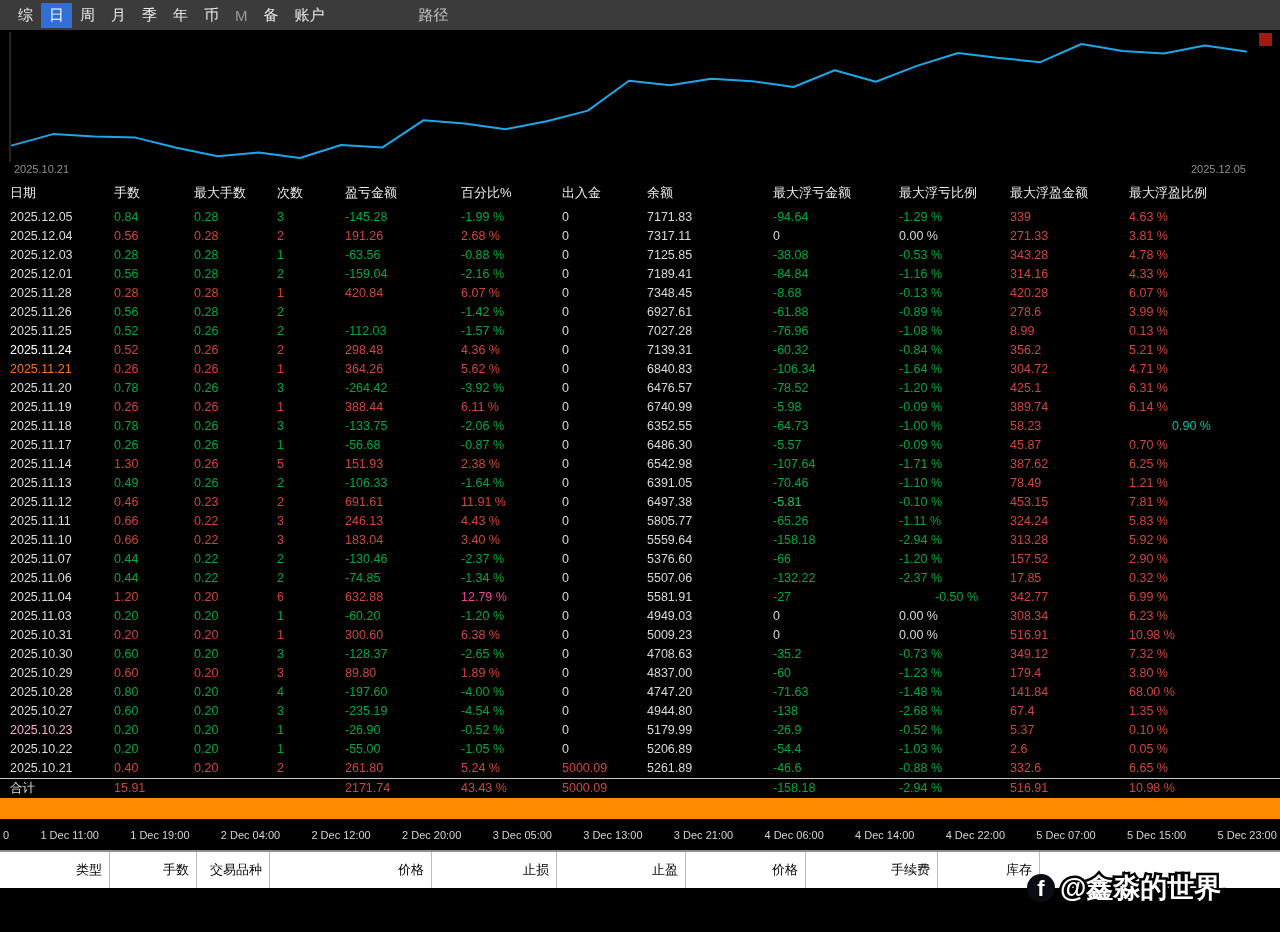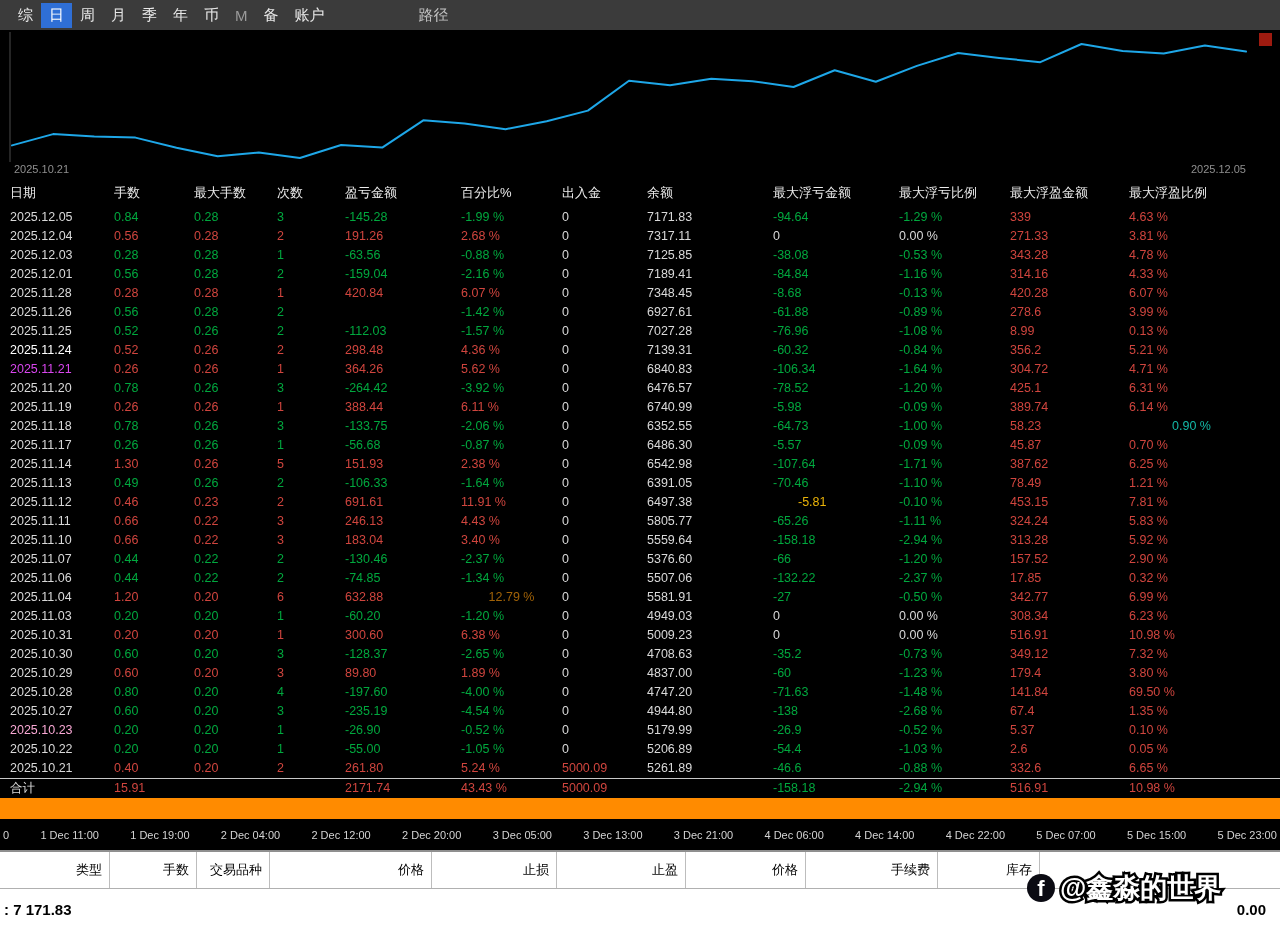--- a/index.html
+++ b/index.html
@@ -207,21 +207,21 @@
           <span style="color: rgb(208, 69, 62);">298.48</span>
           <span style="color: rgb(208, 69, 62);">4.36 %</span>
           <span style="color: rgb(217, 217, 217);">0</span>
           <span style="color: rgb(217, 217, 217);">7139.31</span>
           <span style="color: rgb(0, 168, 62);">-60.32</span>
           <span style="color: rgb(0, 168, 62);">-0.84 %</span>
           <span style="color: rgb(208, 69, 62);">356.2</span>
           <span style="color: rgb(208, 69, 62);">5.21 %</span>
         </div>
         <div class="trow">
-          <span style="color: #d946ef;">2025.11.21</span>
+          <span style="color: #f97316;">2025.11.21</span>
           <span style="color: rgb(208, 69, 62);">0.26</span>
           <span style="color: rgb(208, 69, 62);">0.26</span>
           <span style="color: rgb(208, 69, 62);">1</span>
           <span style="color: rgb(208, 69, 62);">364.26</span>
           <span style="color: rgb(208, 69, 62);">5.62 %</span>
           <span style="color: rgb(217, 217, 217);">0</span>
           <span style="color: rgb(217, 217, 217);">6840.83</span>
           <span style="color: rgb(0, 168, 62);">-106.34</span>
           <span style="color: rgb(0, 168, 62);">-1.64 %</span>
           <span style="color: rgb(208, 69, 62);">304.72</span>
@@ -313,21 +313,21 @@
         </div>
         <div class="trow">
           <span style="color: rgb(217, 217, 217);">2025.11.12</span>
           <span style="color: rgb(208, 69, 62);">0.46</span>
           <span style="color: rgb(208, 69, 62);">0.23</span>
           <span style="color: rgb(208, 69, 62);">2</span>
           <span style="color: rgb(208, 69, 62);">691.61</span>
           <span style="color: rgb(208, 69, 62);">11.91 %</span>
           <span style="color: rgb(217, 217, 217);">0</span>
           <span style="color: rgb(217, 217, 217);">6497.38</span>
-          <span style="color: #eab308; margin-left: 25px;">-5.81</span>
+          <span style="color: #22c55e;">-5.81</span>
           <span style="color: rgb(0, 168, 62);">-0.10 %</span>
           <span style="color: rgb(208, 69, 62);">453.15</span>
           <span style="color: rgb(208, 69, 62);">7.81 %</span>
         </div>
         <div class="trow">
           <span style="color: rgb(217, 217, 217);">2025.11.11</span>
           <span style="color: rgb(208, 69, 62);">0.66</span>
           <span style="color: rgb(208, 69, 62);">0.22</span>
           <span style="color: rgb(208, 69, 62);">3</span>
           <span style="color: rgb(208, 69, 62);">246.13</span>
@@ -380,25 +380,25 @@
           <span style="color: rgb(0, 168, 62);">-2.37 %</span>
           <span style="color: rgb(208, 69, 62);">17.85</span>
           <span style="color: rgb(208, 69, 62);">0.32 %</span>
         </div>
         <div class="trow">
           <span style="color: rgb(217, 217, 217);">2025.11.04</span>
           <span style="color: rgb(208, 69, 62);">1.20</span>
           <span style="color: rgb(208, 69, 62);">0.20</span>
           <span style="color: rgb(208, 69, 62);">6</span>
           <span style="color: rgb(208, 69, 62);">632.88</span>
-          <span style="color: #a16207; text-align: center;">12.79 %</span>
+          <span style="color: #ec4899;">12.79 %</span>
           <span style="color: rgb(217, 217, 217);">0</span>
           <span style="color: rgb(217, 217, 217);">5581.91</span>
           <span style="color: rgb(0, 168, 62);">-27</span>
-          <span style="color: rgb(0, 168, 62);">-0.50 %</span>
+          <span style="color: rgb(0, 168, 62); margin-left: 36px;">-0.50 %</span>
           <span style="color: rgb(208, 69, 62);">342.77</span>
           <span style="color: rgb(208, 69, 62);">6.99 %</span>
         </div>
         <div class="trow">
           <span style="color: rgb(217, 217, 217);">2025.11.03</span>
           <span style="color: rgb(0, 168, 62);">0.20</span>
           <span style="color: rgb(0, 168, 62);">0.20</span>
           <span style="color: rgb(0, 168, 62);">1</span>
           <span style="color: rgb(0, 168, 62);">-60.20</span>
           <span style="color: rgb(0, 168, 62);">-1.20 %</span>
@@ -456,21 +456,21 @@
           <span style="color: rgb(0, 168, 62);">0.80</span>
           <span style="color: rgb(0, 168, 62);">0.20</span>
           <span style="color: rgb(0, 168, 62);">4</span>
           <span style="color: rgb(0, 168, 62);">-197.60</span>
           <span style="color: rgb(0, 168, 62);">-4.00 %</span>
           <span style="color: rgb(217, 217, 217);">0</span>
           <span style="color: rgb(217, 217, 217);">4747.20</span>
           <span style="color: rgb(0, 168, 62);">-71.63</span>
           <span style="color: rgb(0, 168, 62);">-1.48 %</span>
           <span style="color: rgb(208, 69, 62);">141.84</span>
-          <span style="color: rgb(208, 69, 62);">69.50 %</span>
+          <span style="color: rgb(208, 69, 62);">68.00 %</span>
         </div>
         <div class="trow">
           <span style="color: rgb(217, 217, 217);">2025.10.27</span>
           <span style="color: rgb(0, 168, 62);">0.60</span>
           <span style="color: rgb(0, 168, 62);">0.20</span>
           <span style="color: rgb(0, 168, 62);">3</span>
           <span style="color: rgb(0, 168, 62);">-235.19</span>
           <span style="color: rgb(0, 168, 62);">-4.54 %</span>
           <span style="color: rgb(217, 217, 217);">0</span>
           <span style="color: rgb(217, 217, 217);">4944.80</span>
@@ -564,24 +564,20 @@
       <div class="ohcell" style="width: 73px;">交易品种</div>
       <div class="ohcell" style="width: 162px;">价格</div>
       <div class="ohcell" style="width: 125px; text-align: center;">止损</div>
       <div class="ohcell" style="width: 129px;">止盈</div>
       <div class="ohcell" style="width: 120px;">价格</div>
       <div class="ohcell" style="width: 132px;">手续费</div>
       <div class="ohcell" style="width: 102px;">库存</div>
       <div class="ohcell filler"></div>
     </div>
 
-  <div class="statusbar">
-    <span class="status-left">: 7 171.83</span>
-    <span class="status-right">0.00</span>
-  </div>
 
   <svg class="watermark" width="250" height="44" viewBox="0 0 250 44">
     <circle cx="19" cy="22" r="14" fill="#0b0b13"></circle>
     <text x="19" y="30" text-anchor="middle" font-size="22" font-weight="bold" fill="#ffffff" font-family="Liberation Sans, sans-serif">f</text>
     <text x="38" y="31" font-size="27" font-weight="bold" fill="#ffffff" stroke="#000000" stroke-width="5" paint-order="stroke" font-family="Liberation Sans, sans-serif">@鑫淼的世界</text>
   </svg>
 
 </div>
 
 </body></html>

